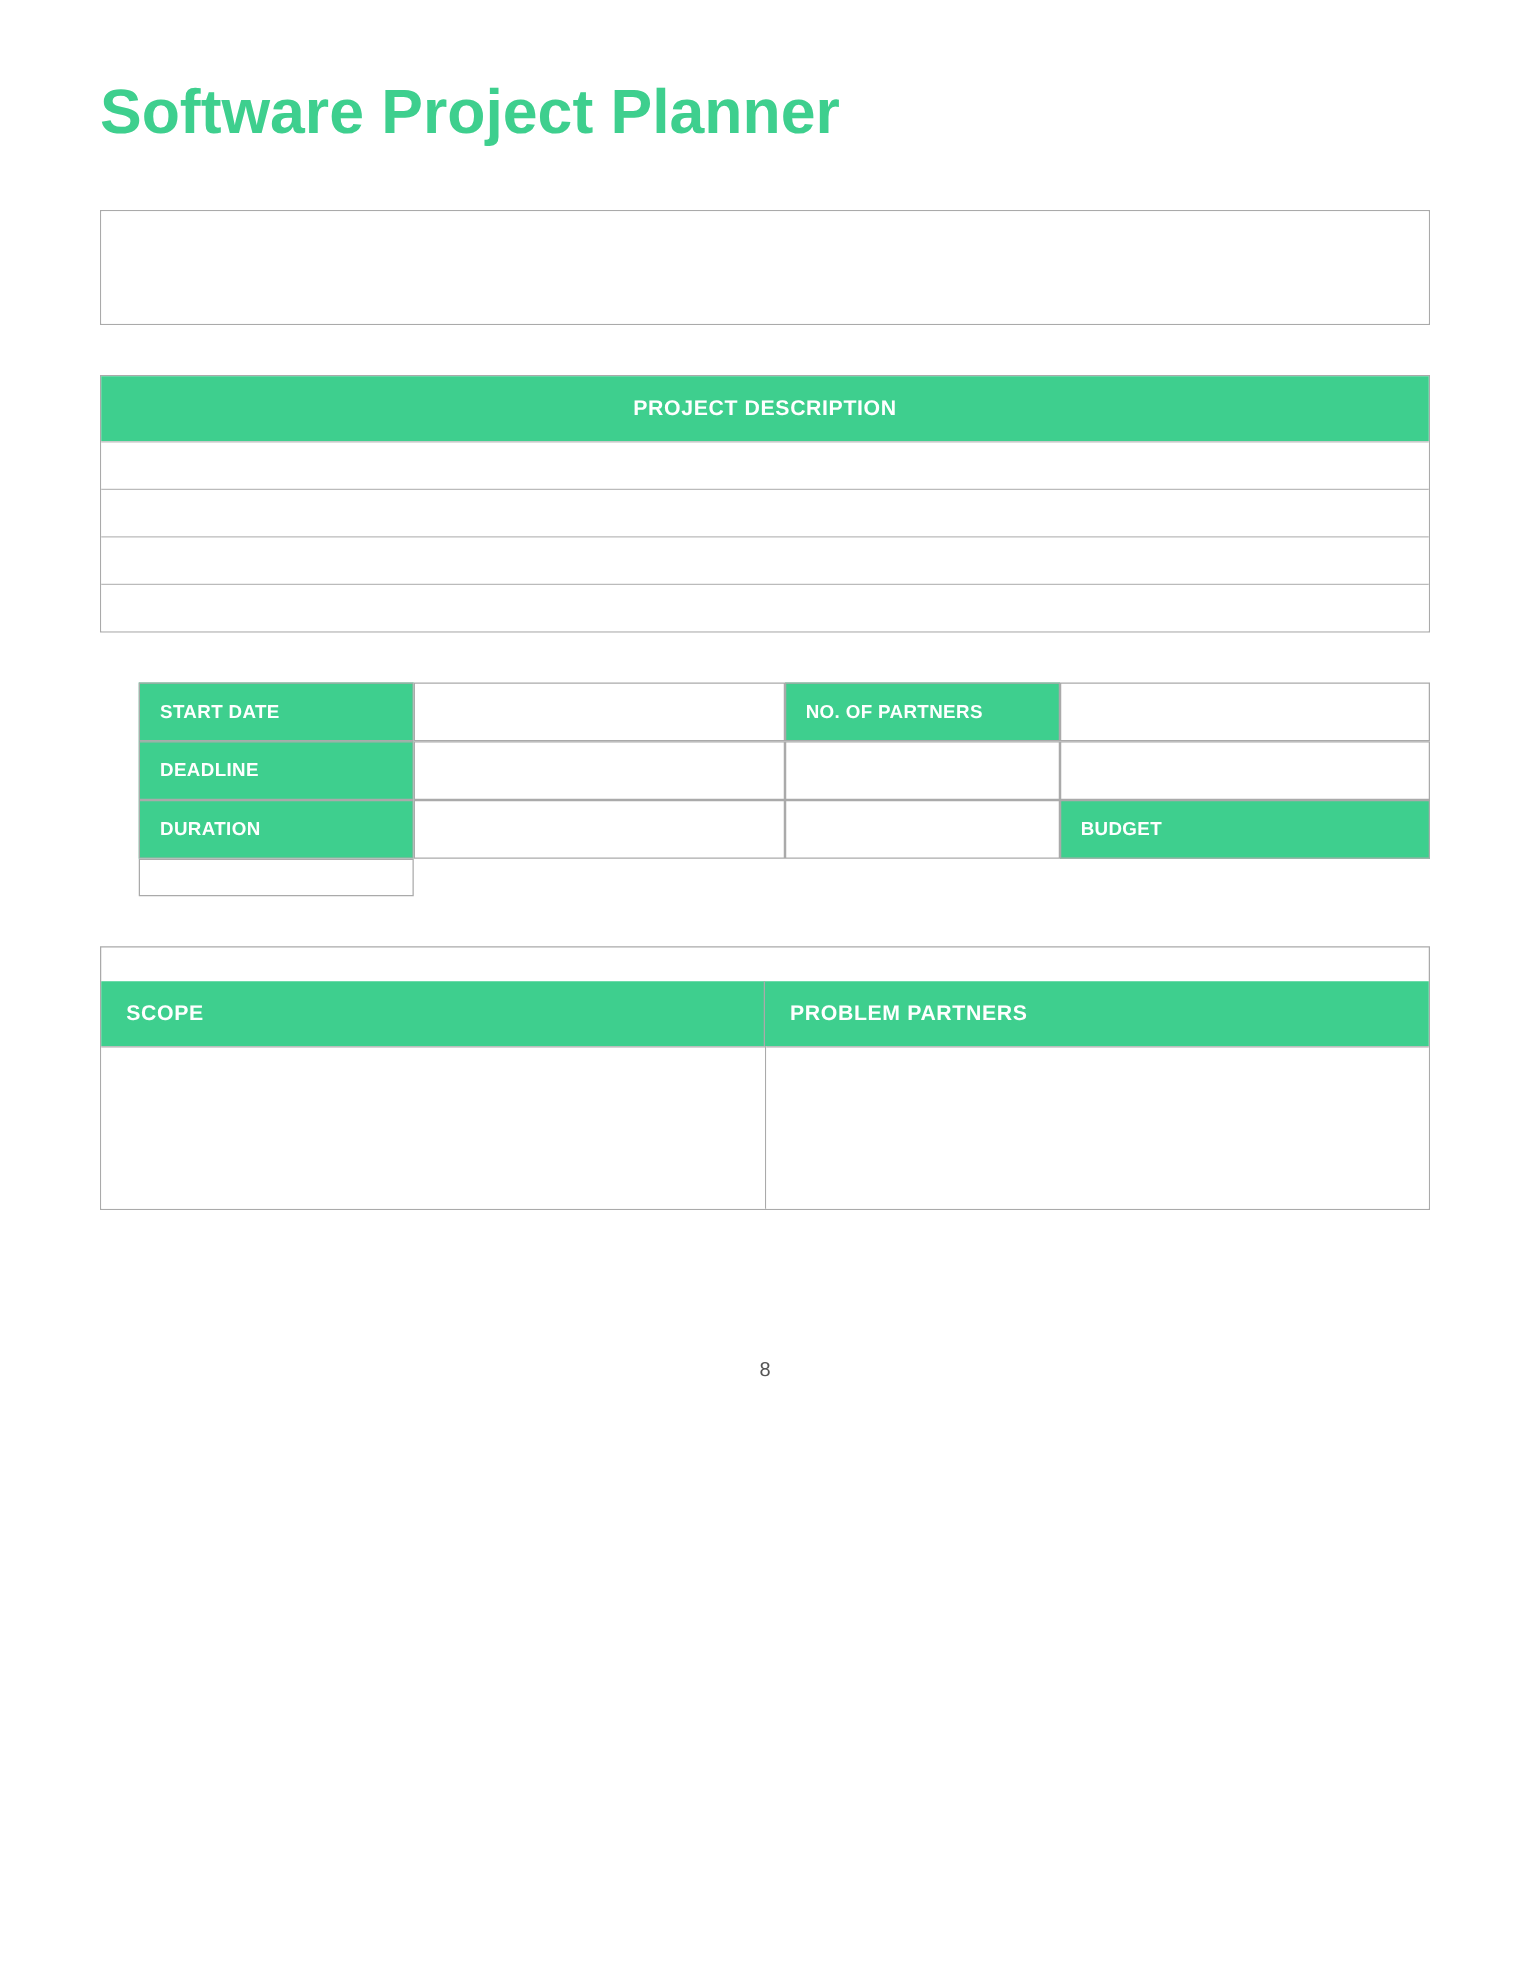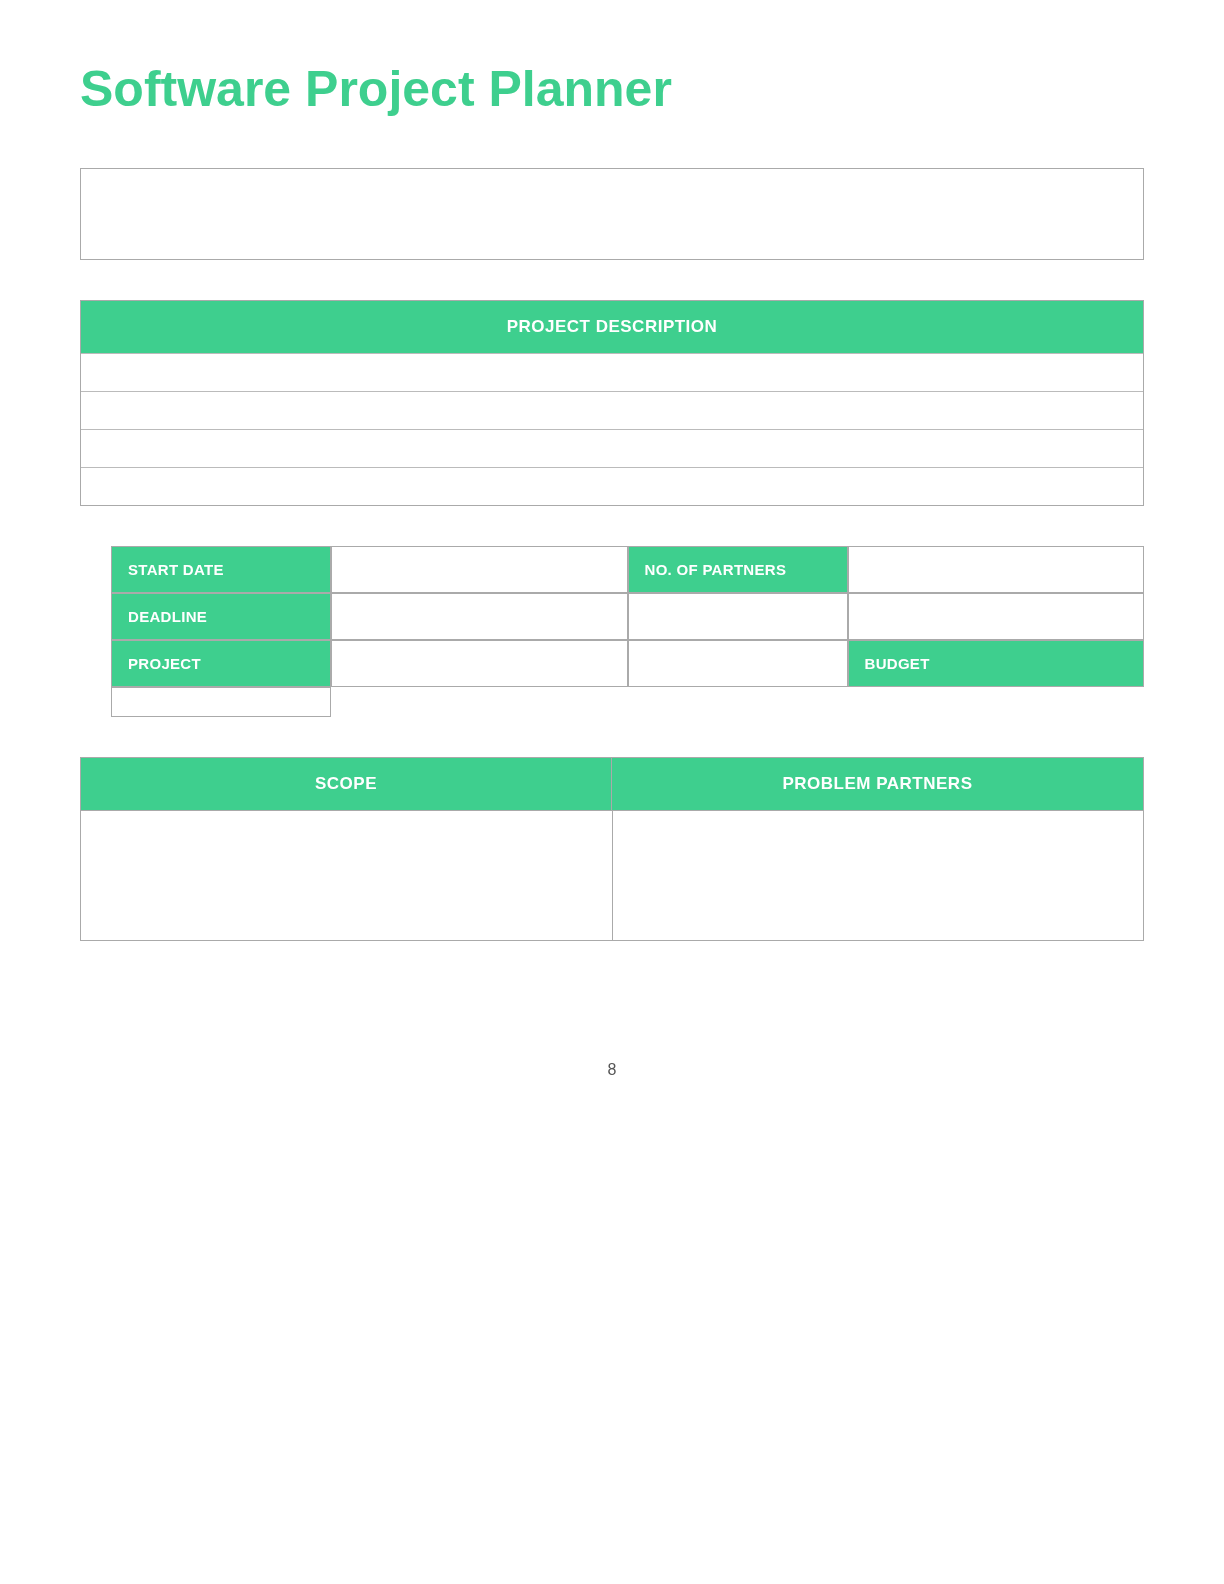--- a/index.html
+++ b/index.html
@@ -86,23 +86,24 @@
       grid-template-columns: 1fr 1fr;
       border: 1.5px solid #aaa;
       margin-bottom: 40px;
     }
 
     .two-col-header {
       background-color: #3ecf8e;
       color: #ffffff;
       font-weight: 800;
       font-size: 17px;
-      text-align: center;
+      text-align: left;
       padding: 16px 20px;
       letter-spacing: 0.5px;
+      margin-top: 27px;
     }
 
     .two-col-header:first-child {
       border-right: 1.5px solid #aaa;
     }
 
     .two-col-body {
       display: flex;
     }
 
@@ -148,21 +149,21 @@
   <div class="info-cell-label">START DATE</div>
   <div class="info-cell-value"></div>
   <div class="info-cell-label">NO. OF PARTNERS</div>
   <div class="info-cell-value"></div>
 
   <div class="info-cell-label">DEADLINE</div>
   <div class="info-cell-value"></div>
   <div class="info-cell-value"></div>
 
   <div class="info-cell-value"></div>
-  <div class="info-cell-label">PROJECT</div>
+  <div class="info-cell-label">DURATION</div>
   <div class="info-cell-value"></div>
 
   <div class="info-cell-value"></div>
   <div class="info-cell-label">BUDGET</div>
   <div class="info-cell-value"></div>
 </div>
 
 <div class="two-col-section">
   <div class="two-col-header">SCOPE</div>
   <div class="two-col-header">PROBLEM PARTNERS</div>

